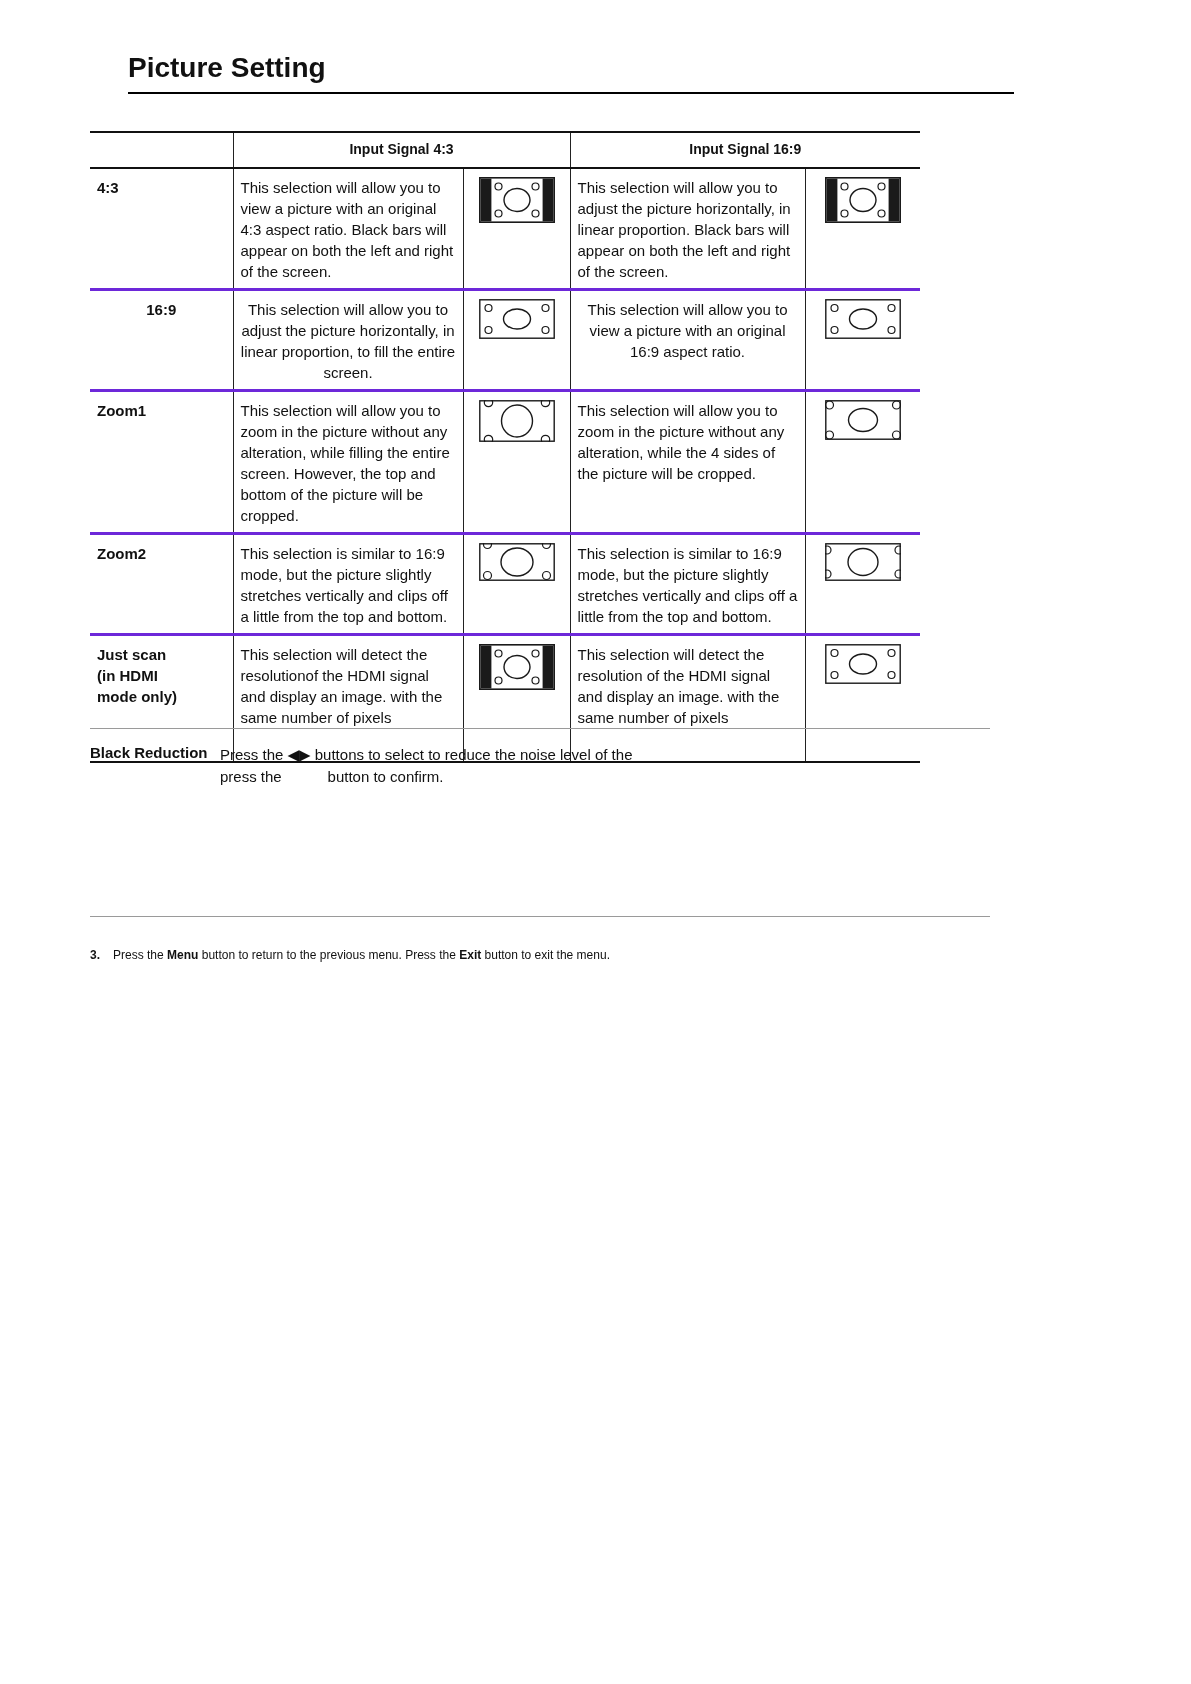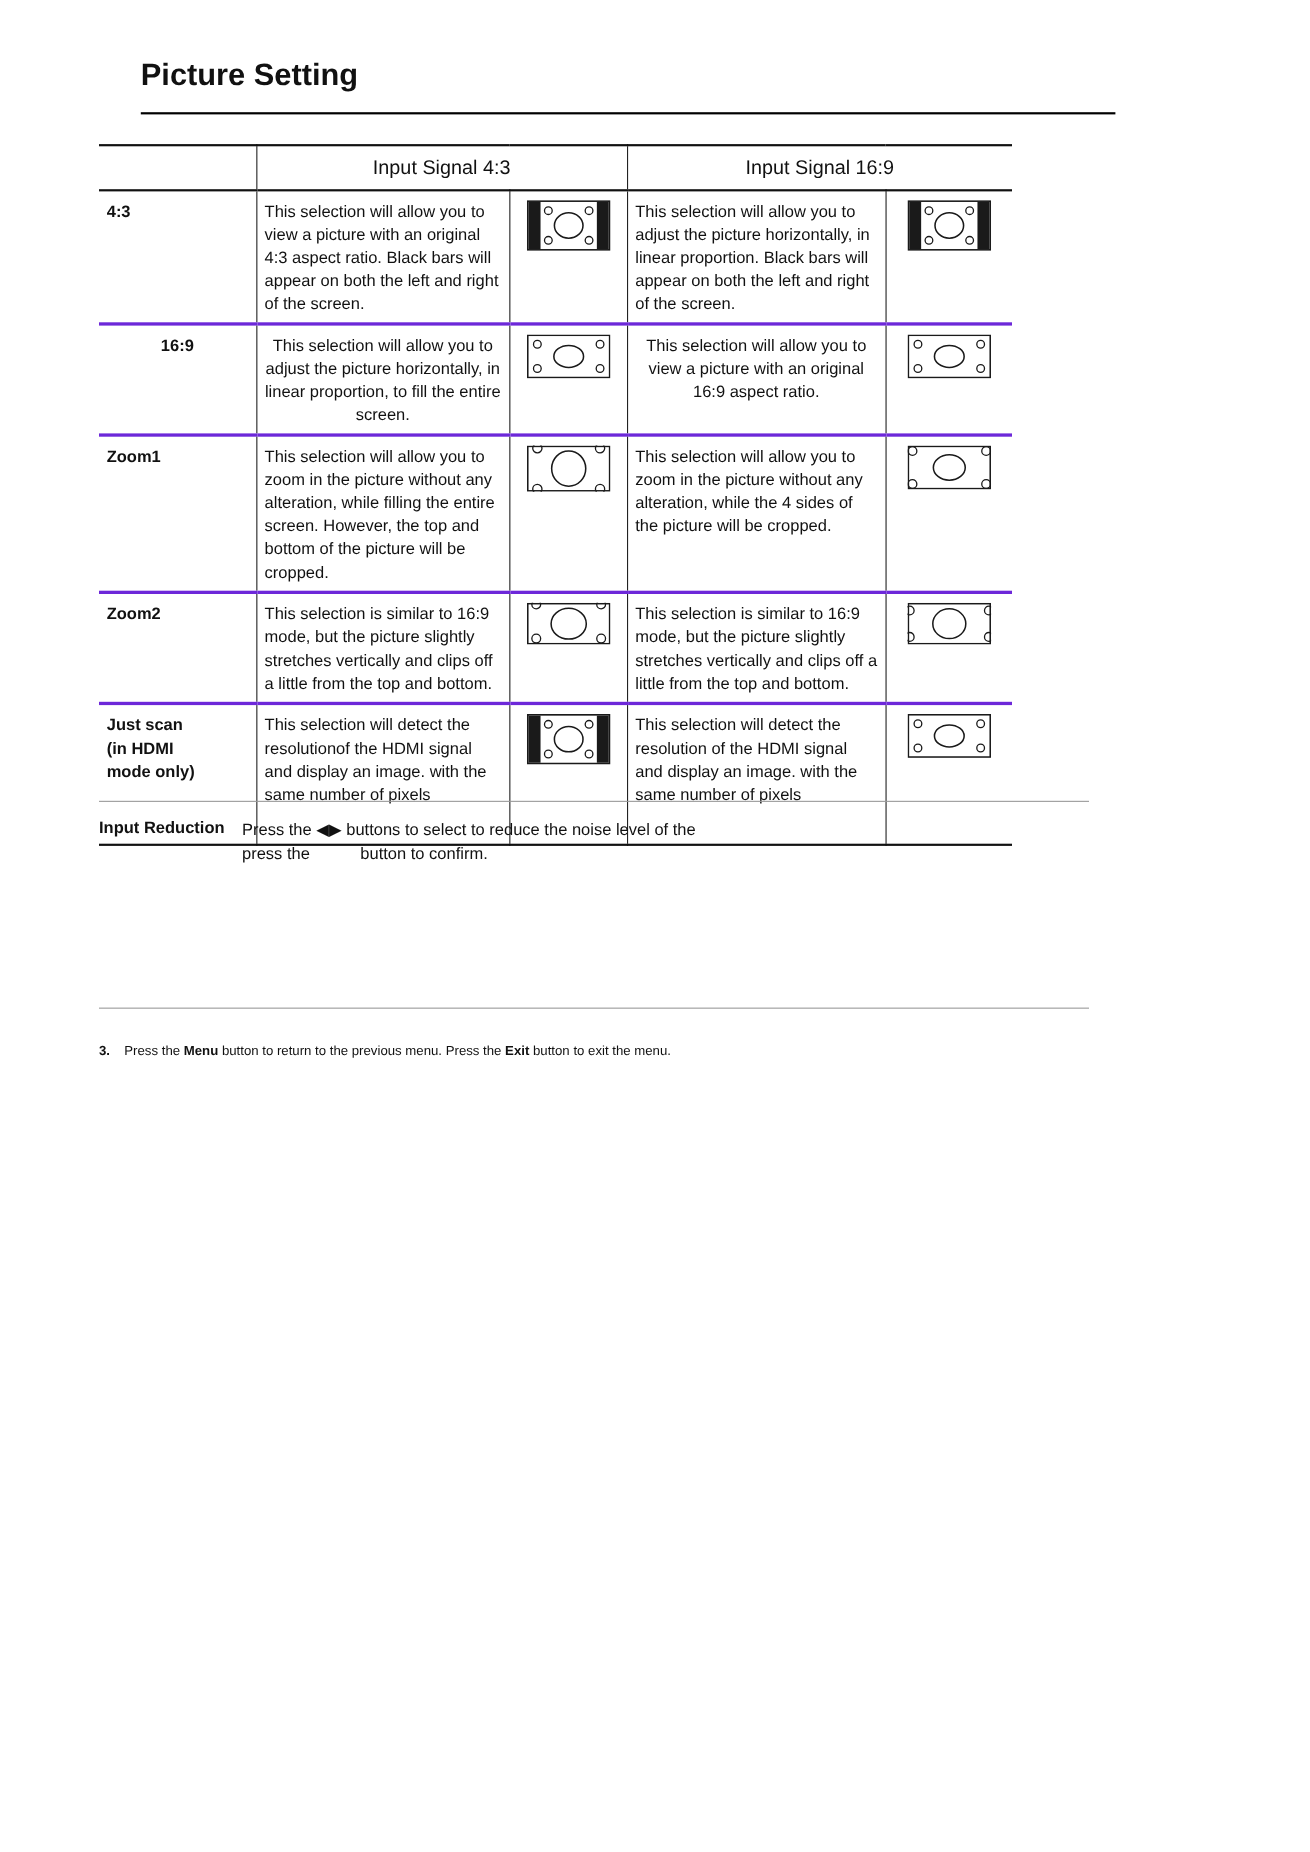--- a/index.html
+++ b/index.html
@@ -14,21 +14,21 @@
     overflow: hidden;
   }
 
   
   .title-block {
     position: absolute;
     left: 128px;
     top: 52px;
     width: 886px;
     border-bottom: 2.5px solid #000000;
-    padding-bottom: 18px;
+    padding-bottom: 8px;
   }
   .title-block h1 {
     margin: 0;
     font-size: 28px;
     font-weight: bold;
     color: #111111;
   }
 
   
   table.aspect-table {
@@ -37,22 +37,22 @@
     top: 131px;
     width: 830px;
     border-collapse: collapse;
     table-layout: fixed;
     border-top: 2px solid #111111;
     border-bottom: 2px solid #111111;
     font-size: 15px;
     line-height: 1.40;
   }
   table.aspect-table th {
-    font-size: 18px;
-    font-weight: normal;
+    font-size: 14px;
+    font-weight: bold;
     text-align: center;
     vertical-align: middle;
     padding: 7px 4px;
     border-bottom: 2px solid #111111;
     height: 35px;
     box-sizing: border-box;
   }
   table.aspect-table td {
     vertical-align: top;
     padding: 8px 7px 6px 7px;
@@ -257,21 +257,21 @@
        <circle cx="66.5" cy="31" r="3.5" fill="none" stroke="#1a1a1a" stroke-width="1.2"></circle>
        <ellipse cx="38" cy="20" rx="13.5" ry="10" fill="none" stroke="#1a1a1a" stroke-width="1.4"></ellipse>
      </svg></span></td>
       </tr>
     </tbody>
   </table>
 
   <div class="hairline" id="hl1"></div>
 
   <div class="noise">
-    <div class="noise-label">Input Reduction</div>
+    <div class="noise-label">Black Reduction</div>
     <div class="noise-text">
       <div>Press the ◀▶ buttons to select to reduce the noise level of the</div>
       <div>press the           button to confirm.</div>
     </div>
   </div>
 
   <div class="hairline" id="hl2"></div>
 
   <div class="step"><span class="b num">3.</span><span>Press the </span><span class="b">Menu</span><span> button to return to the previous menu. Press the </span><span class="b">Exit</span><span>  button to exit the menu.</span></div>
 

